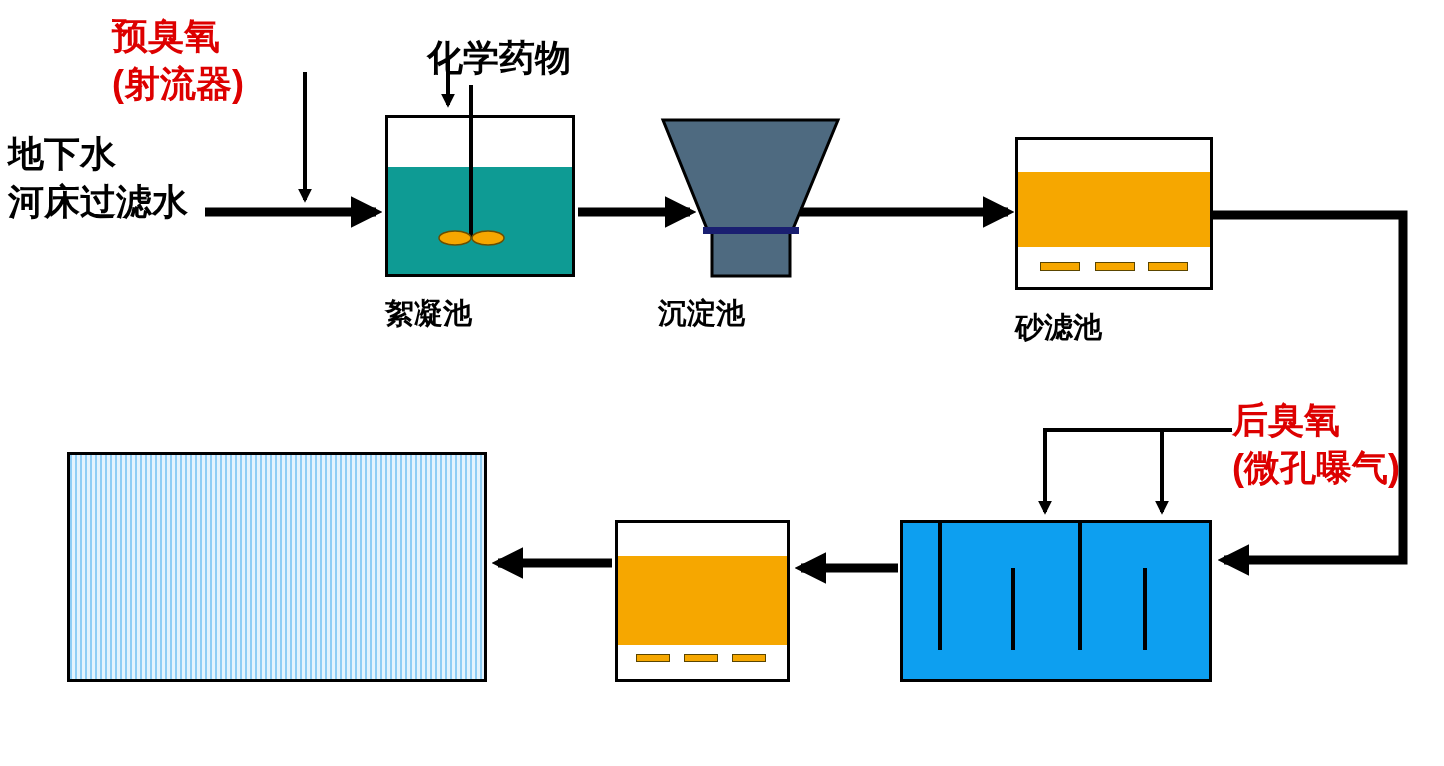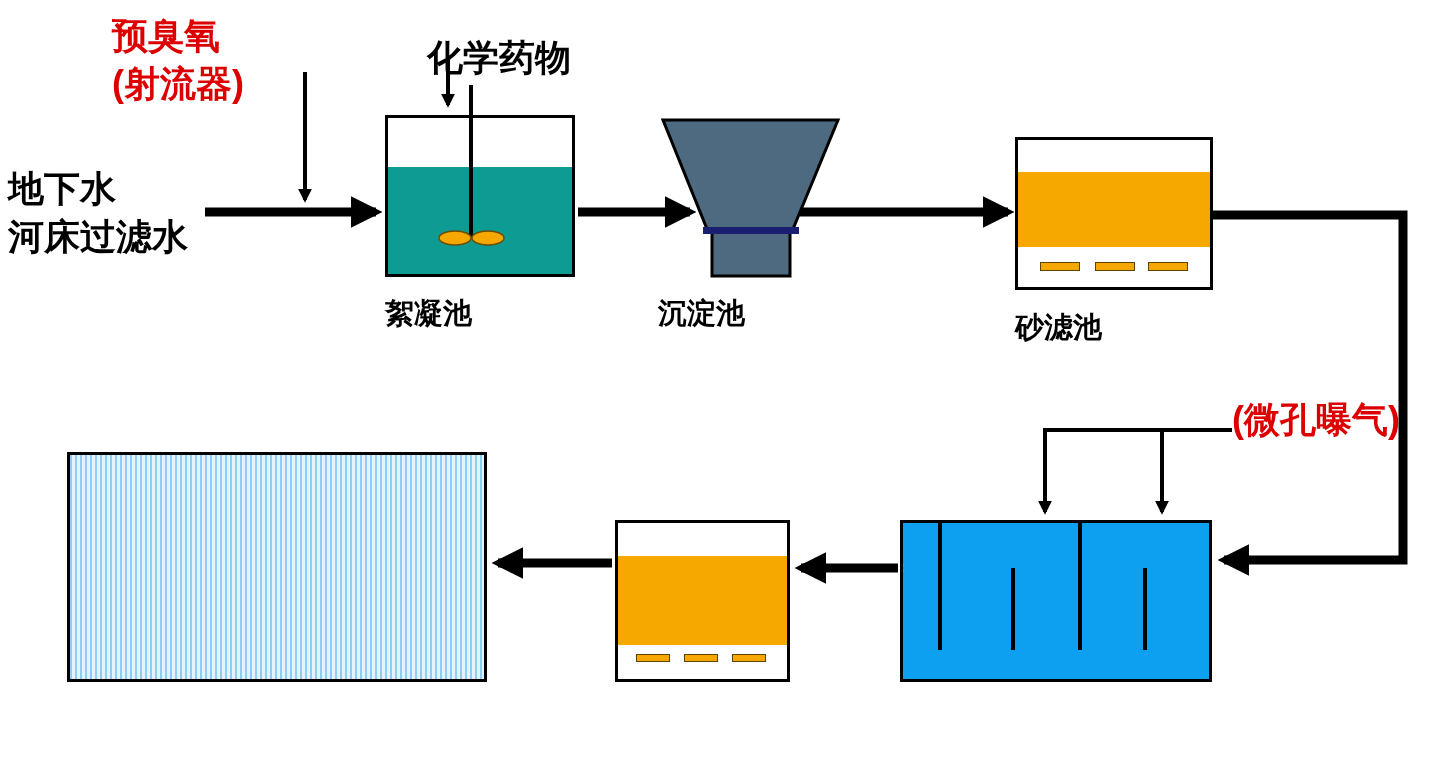--- a/index.html
+++ b/index.html
@@ -96,26 +96,27 @@
     <line x1="612" y1="563" x2="498" y2="563" class="thick" marker-end="url(#ah)"></line>
   </svg>
 
   <div class="txt red" style="left:112px;top:12px;">
     <div>预臭氧</div>
     <div>(射流器)</div>
   </div>
 
   <div class="txt" style="left:427px;top:34px;">化学药物</div>
 
-  <div class="txt" style="left:8px;top:130px;margin-top:35px;">
+  <div class="txt" style="left:8px;top:130px;">
     <div>地下水</div>
     <div>河床过滤水</div>
   </div>
 
   <div class="txt red" style="left:1232px;top:396px;">
+    <div>后臭氧</div>
     <div>(微孔曝气)</div>
   </div>
 
   <div class="tank-label" style="left:385px;top:294px;width:190px;">絮凝池</div>
   <div class="tank-label" style="left:658px;top:294px;width:188px;">沉淀池</div>
   <div class="tank-label" style="left:1015px;top:308px;width:198px;">砂滤池</div>
 
 </div>
 
 </body></html>

